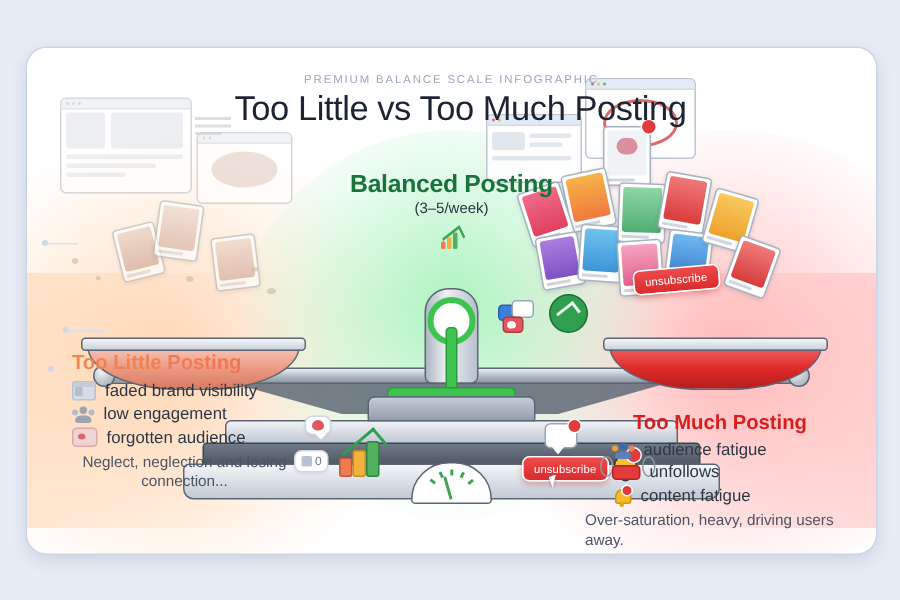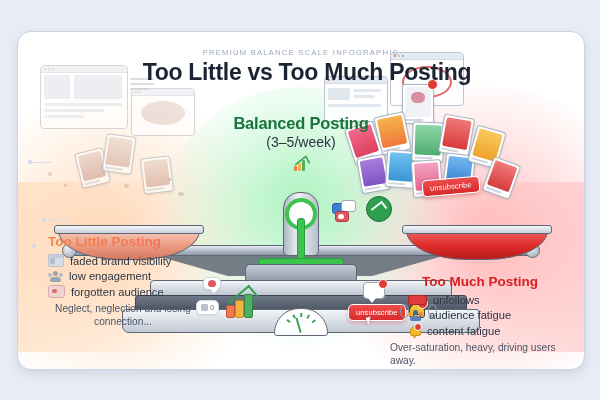--- a/index.html
+++ b/index.html
@@ -28,27 +28,27 @@
     background:linear-gradient(90deg,rgba(255,205,160,.45) 0%,rgba(255,255,255,0) 28%,rgba(255,255,255,0) 72%,rgba(255,170,170,.42) 100%);
     pointer-events:none;}
 
   
   .kicker{
     position:absolute;top:16px;left:0;right:0;text-align:center;
     font-size:7.6px;letter-spacing:1.25px;color:#9aa6bb;font-weight:500;
   }
   .title{
     position:absolute;top:27px;left:12px;right:0;text-align:center;
-    font-size:23px;font-weight:bold;color:#1c2433;letter-spacing:-.3px;
+    font-size:23px;font-weight:normal;color:#1c2433;letter-spacing:-.3px;
   }
 
   
   .center-block{position:absolute;top:82px;left:0;right:0;text-align:center;}
   .bal-title{font-size:16.5px;font-weight:bold;color:#18743a;letter-spacing:-.2px;}
-  .bal-sub{font-size:14px;color:#2b3442;margin-top:1px;}
+  .bal-sub{font-size:10px;color:#2b3442;margin-top:1px;}
   .bal-list{margin-top:5px;display:inline-block;text-align:left;}
   .bal-row{display:flex;align-items:center;gap:6px;margin-top:3px;}
   .bal-row .txt{font-size:11px;color:#2b3442;}
 
   
   .col{position:absolute;top:202px;width:180px;}
   .col-left{left:18px;}
   .col-right{right:14px;margin-top:40px;}
   .col-head{font-size:13.5px;font-weight:bold;margin-bottom:5px;}
   .col-left .col-head{
@@ -454,33 +454,33 @@
       <div class="bullet">
         <span class="ic ic-badge"></span>
         <span class="txt">forgotten audience</span>
       </div>
       <div class="caption">Neglect, neglection and losing connection...</div>
     </div>
 
     <div class="col col-right">
       <div class="col-head">Too Much Posting</div>
       <div class="bullet">
-        <span class="ic ic-unsub"></span>
-        <span class="txt">unfollows</span>
-      </div>
-      <div class="bullet">
         <span class="ic ic-ppl warm">
             <i class="h2"></i>
             <i class="h3"></i>
             <i class="h1"></i>
             <i class="b1"></i>
           </span>
         <span class="txt">audience fatigue</span>
       </div>
       <div class="bullet">
+        <span class="ic ic-unsub"></span>
+        <span class="txt">unfollows</span>
+      </div>
+      <div class="bullet">
         <span class="ic ic-bell">
             <span class="bd"></span>
             <span class="cl"></span>
             <span class="dot"></span>
           </span>
         <span class="txt">content fatigue</span>
       </div>
       <div class="caption">Over-saturation, heavy, driving users away.</div>
     </div>
 

